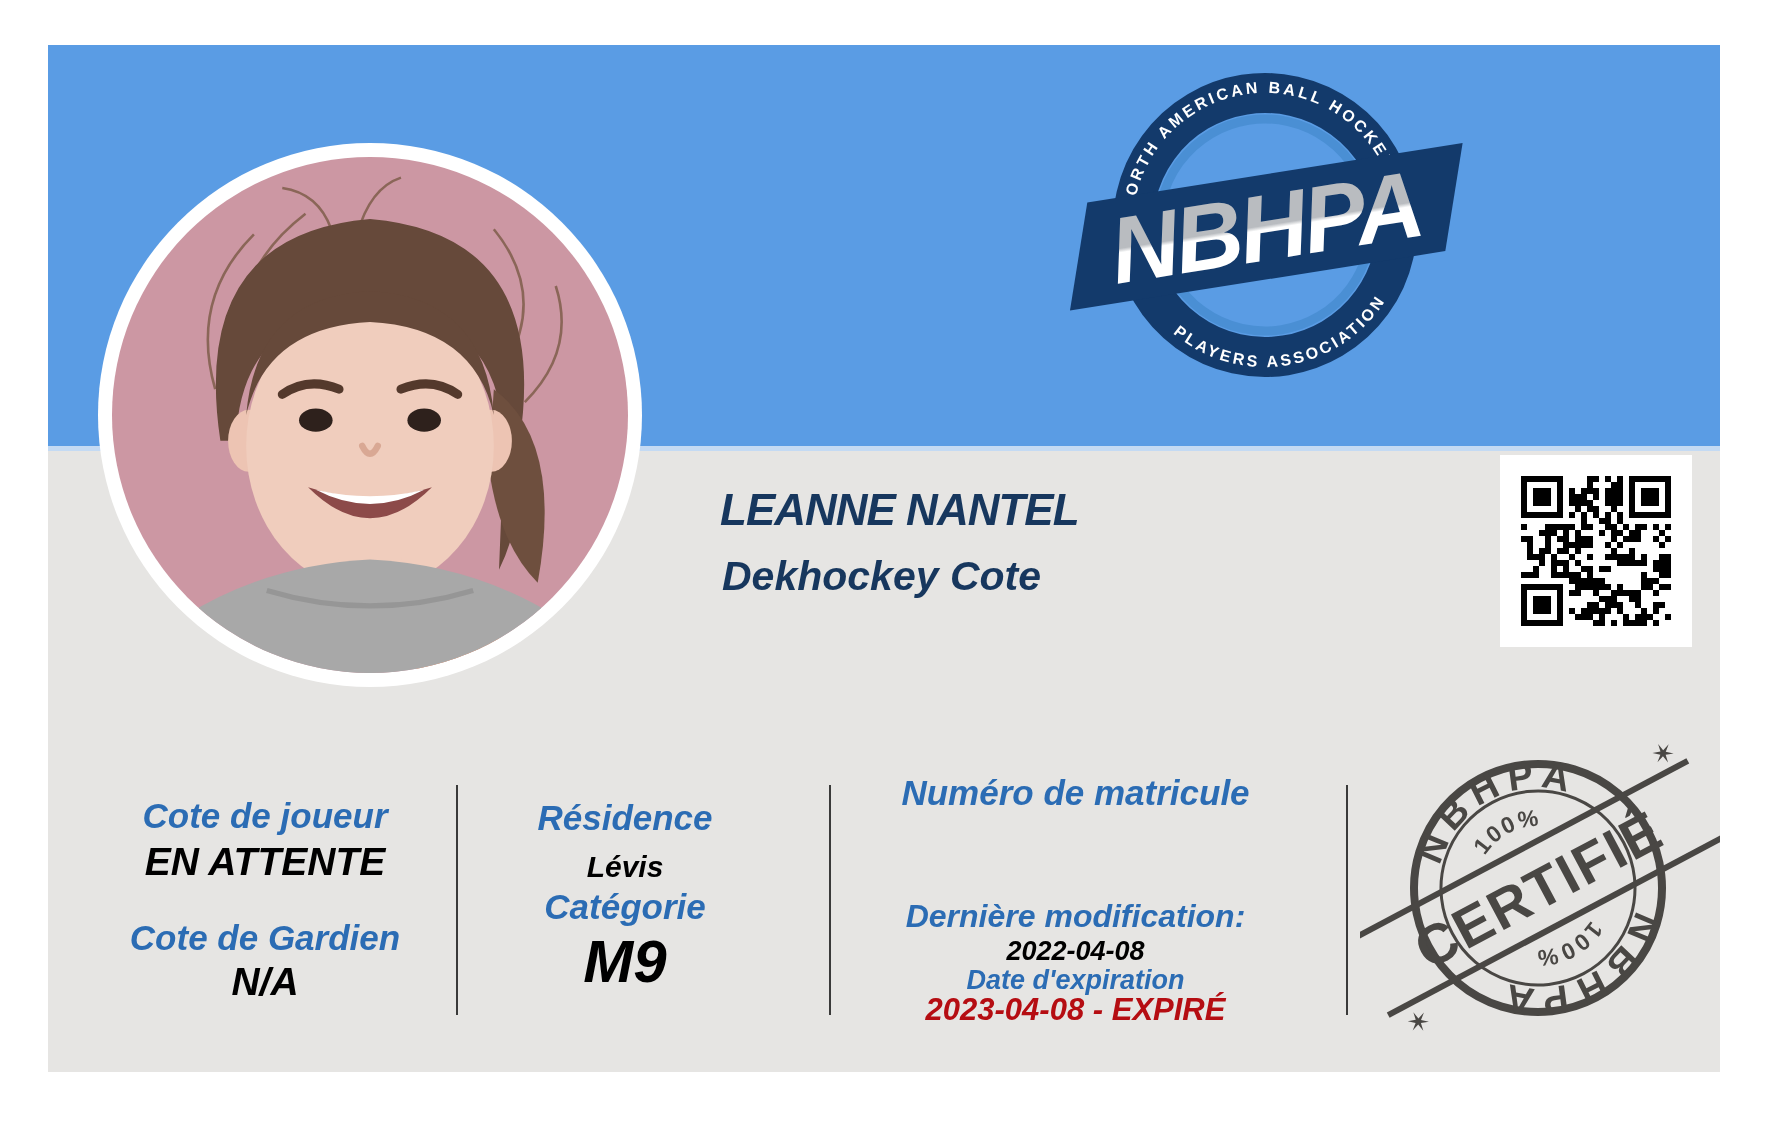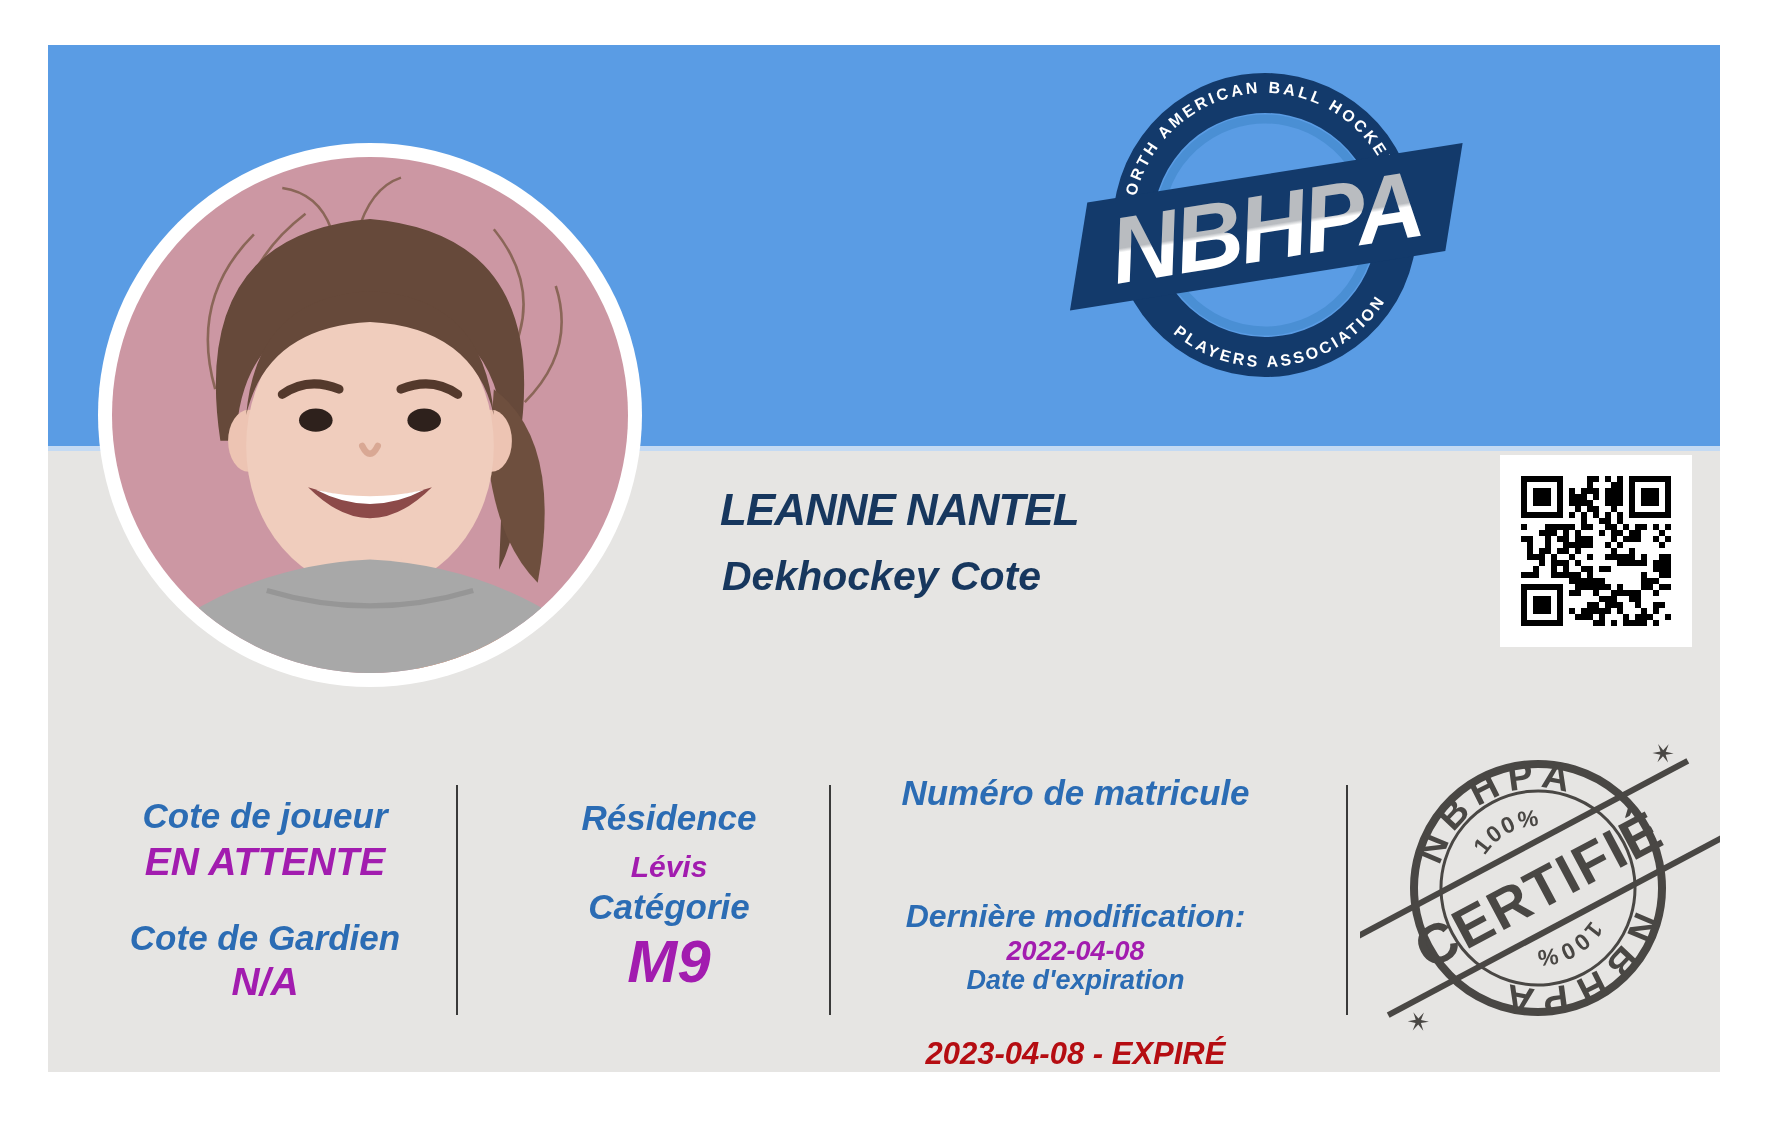--- a/index.html
+++ b/index.html
@@ -19,24 +19,24 @@
         color:#17375e;letter-spacing:-1px;line-height:1;}
   .team{left:674px;top:511px;font-size:41px;font-weight:bold;font-style:italic;
         color:#17375e;line-height:1;}
   
   .qrbox{left:1452px;top:410px;width:192px;height:192px;background:#ffffff;
          display:flex;align-items:center;justify-content:center;}
   
   .divider{width:2px;background:#3a3a3a;top:740px;height:230px;}
   .cell{font-weight:bold;font-style:italic;text-align:center;line-height:1.05;}
   .lbl{color:#2b6cb4;}
-  .val{color:#a21caf;}
+  .val{color:#000000;}
   .red{color:#b50d12;}
   .c1{left:0;width:434px;}
-  .c2{left:409px;width:336px;padding-left:44px;}
+  .c2{left:409px;width:336px;}
   .c3{left:782px;width:491px;}
   svg text{font-family:"Liberation Sans",sans-serif;}
 </style>
 </head>
 <body>
 
 <div class="abs card">
 
   <div class="abs band"></div>
   <div class="abs band-strip"></div>
@@ -436,21 +436,21 @@
 
   <div class="abs cell lbl c2" style="top:755px;font-size:35px;">Résidence</div>
   <div class="abs cell val c2" style="top:806px;font-size:30px;">Lévis</div>
   <div class="abs cell lbl c2" style="top:844px;font-size:35px;">Catégorie</div>
   <div class="abs cell val c2" style="top:885px;font-size:60px;">M9</div>
 
   <div class="abs cell lbl c3" style="top:730px;font-size:35px;">Numéro de matricule</div>
   <div class="abs cell lbl c3" style="top:855px;font-size:32px;">Dernière modification:</div>
   <div class="abs cell val c3" style="top:892px;font-size:27px;">2022-04-08</div>
   <div class="abs cell lbl c3" style="top:921px;font-size:27px;">Date d'expiration</div>
-  <div class="abs cell red c3" style="top:993px;font-size:31px;">2023-04-08  - EXPIRÉ</div>
+  <div class="abs cell red c3" style="top:949px;font-size:31px;">2023-04-08  - EXPIRÉ</div>
 
   <svg class="abs" style="left:1312px;top:653px;" width="360" height="380" viewBox="0 0 360 380">
     <defs>
       <path id="stTop" d="M 78,190 A 100 100 0 0 1 278,190" fill="none"></path>
       <path id="stPct" d="M 116,190 A 62 62 0 0 1 240,190" fill="none"></path>
     </defs>
     <g transform="rotate(-28 178 190)" fill="#393633" opacity="0.9">
       <circle cx="178" cy="190" r="124" fill="none" stroke="#393633" stroke-width="8"></circle>
       <circle cx="178" cy="190" r="97" fill="none" stroke="#393633" stroke-width="3"></circle>
       <text font-size="38" font-weight="bold" letter-spacing="8">

